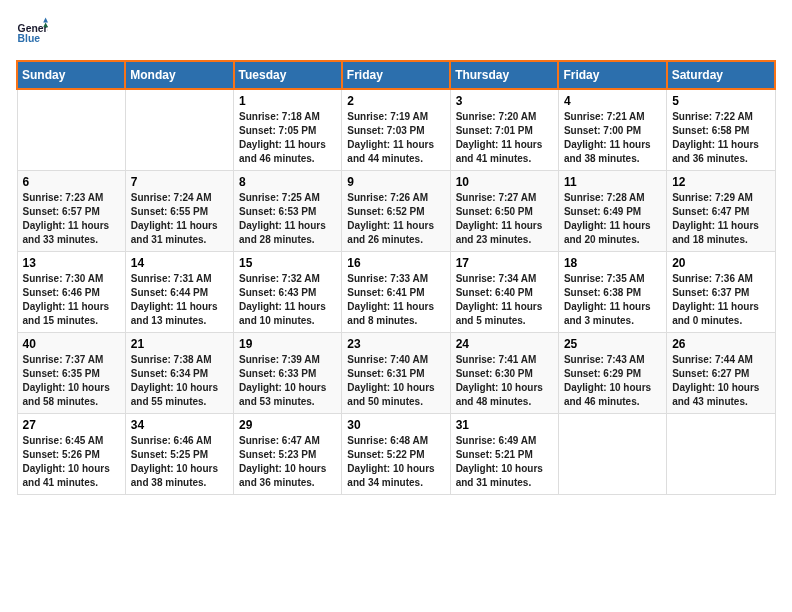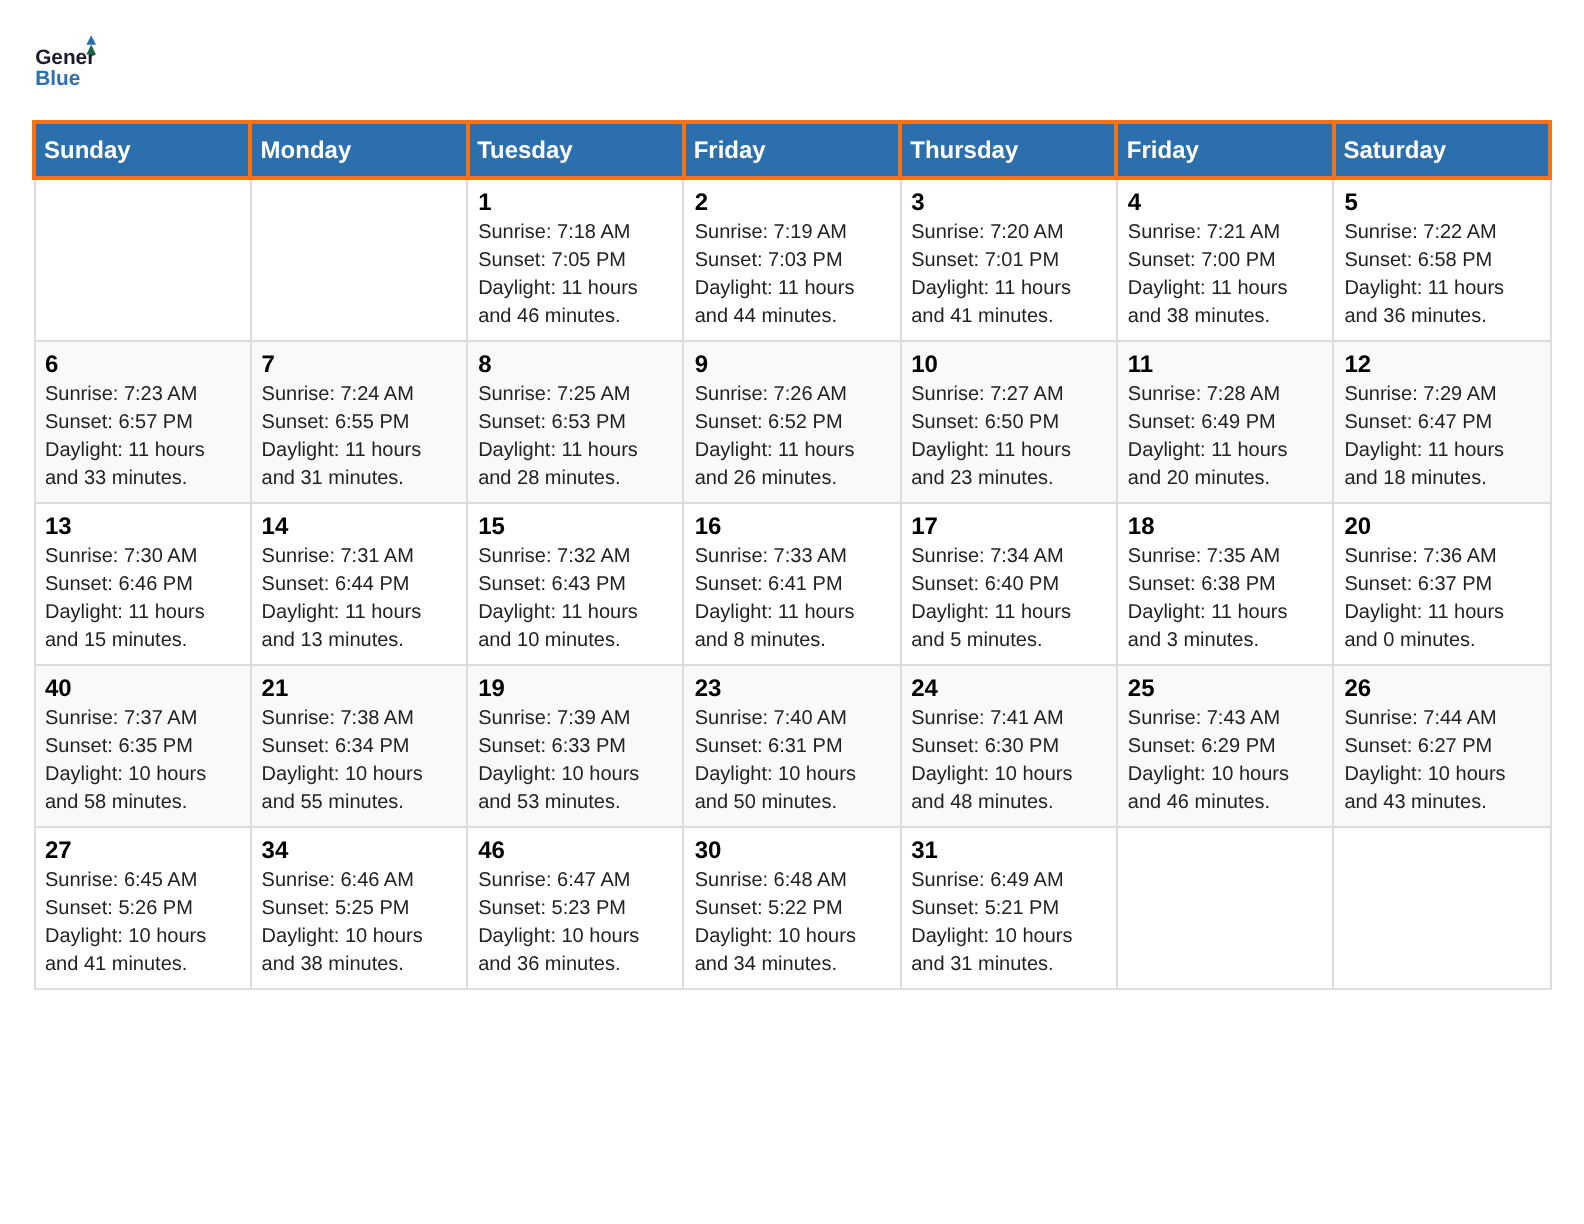--- a/index.html
+++ b/index.html
@@ -67,20 +67,21 @@
     .day-num {
       font-weight: bold;
       font-size: 12px;
       margin-bottom: 2px;
       display: block;
     }
     .cell-text {
       font-size: 10px;
       color: #222;
       line-height: 1.4;
+      font-weight: bold;
     }
     .empty-cell {
       background: #fff !important;
     }
   </style>
 </head>
 <body>
 
 <div class="header">
   <div class="logo">
@@ -227,21 +228,21 @@
       <tr>
         <td>
           <span class="day-num">27</span>
           <div class="cell-text">Sunrise: 6:45 AM<br>Sunset: 5:26 PM<br>Daylight: 10 hours and 41 minutes.</div>
         </td>
         <td>
           <span class="day-num">34</span>
           <div class="cell-text">Sunrise: 6:46 AM<br>Sunset: 5:25 PM<br>Daylight: 10 hours and 38 minutes.</div>
         </td>
         <td>
-          <span class="day-num">46</span>
+          <span class="day-num">29</span>
           <div class="cell-text">Sunrise: 6:47 AM<br>Sunset: 5:23 PM<br>Daylight: 10 hours and 36 minutes.</div>
         </td>
         <td>
           <span class="day-num">30</span>
           <div class="cell-text">Sunrise: 6:48 AM<br>Sunset: 5:22 PM<br>Daylight: 10 hours and 34 minutes.</div>
         </td>
         <td>
           <span class="day-num">31</span>
           <div class="cell-text">Sunrise: 6:49 AM<br>Sunset: 5:21 PM<br>Daylight: 10 hours and 31 minutes.</div>
         </td>

